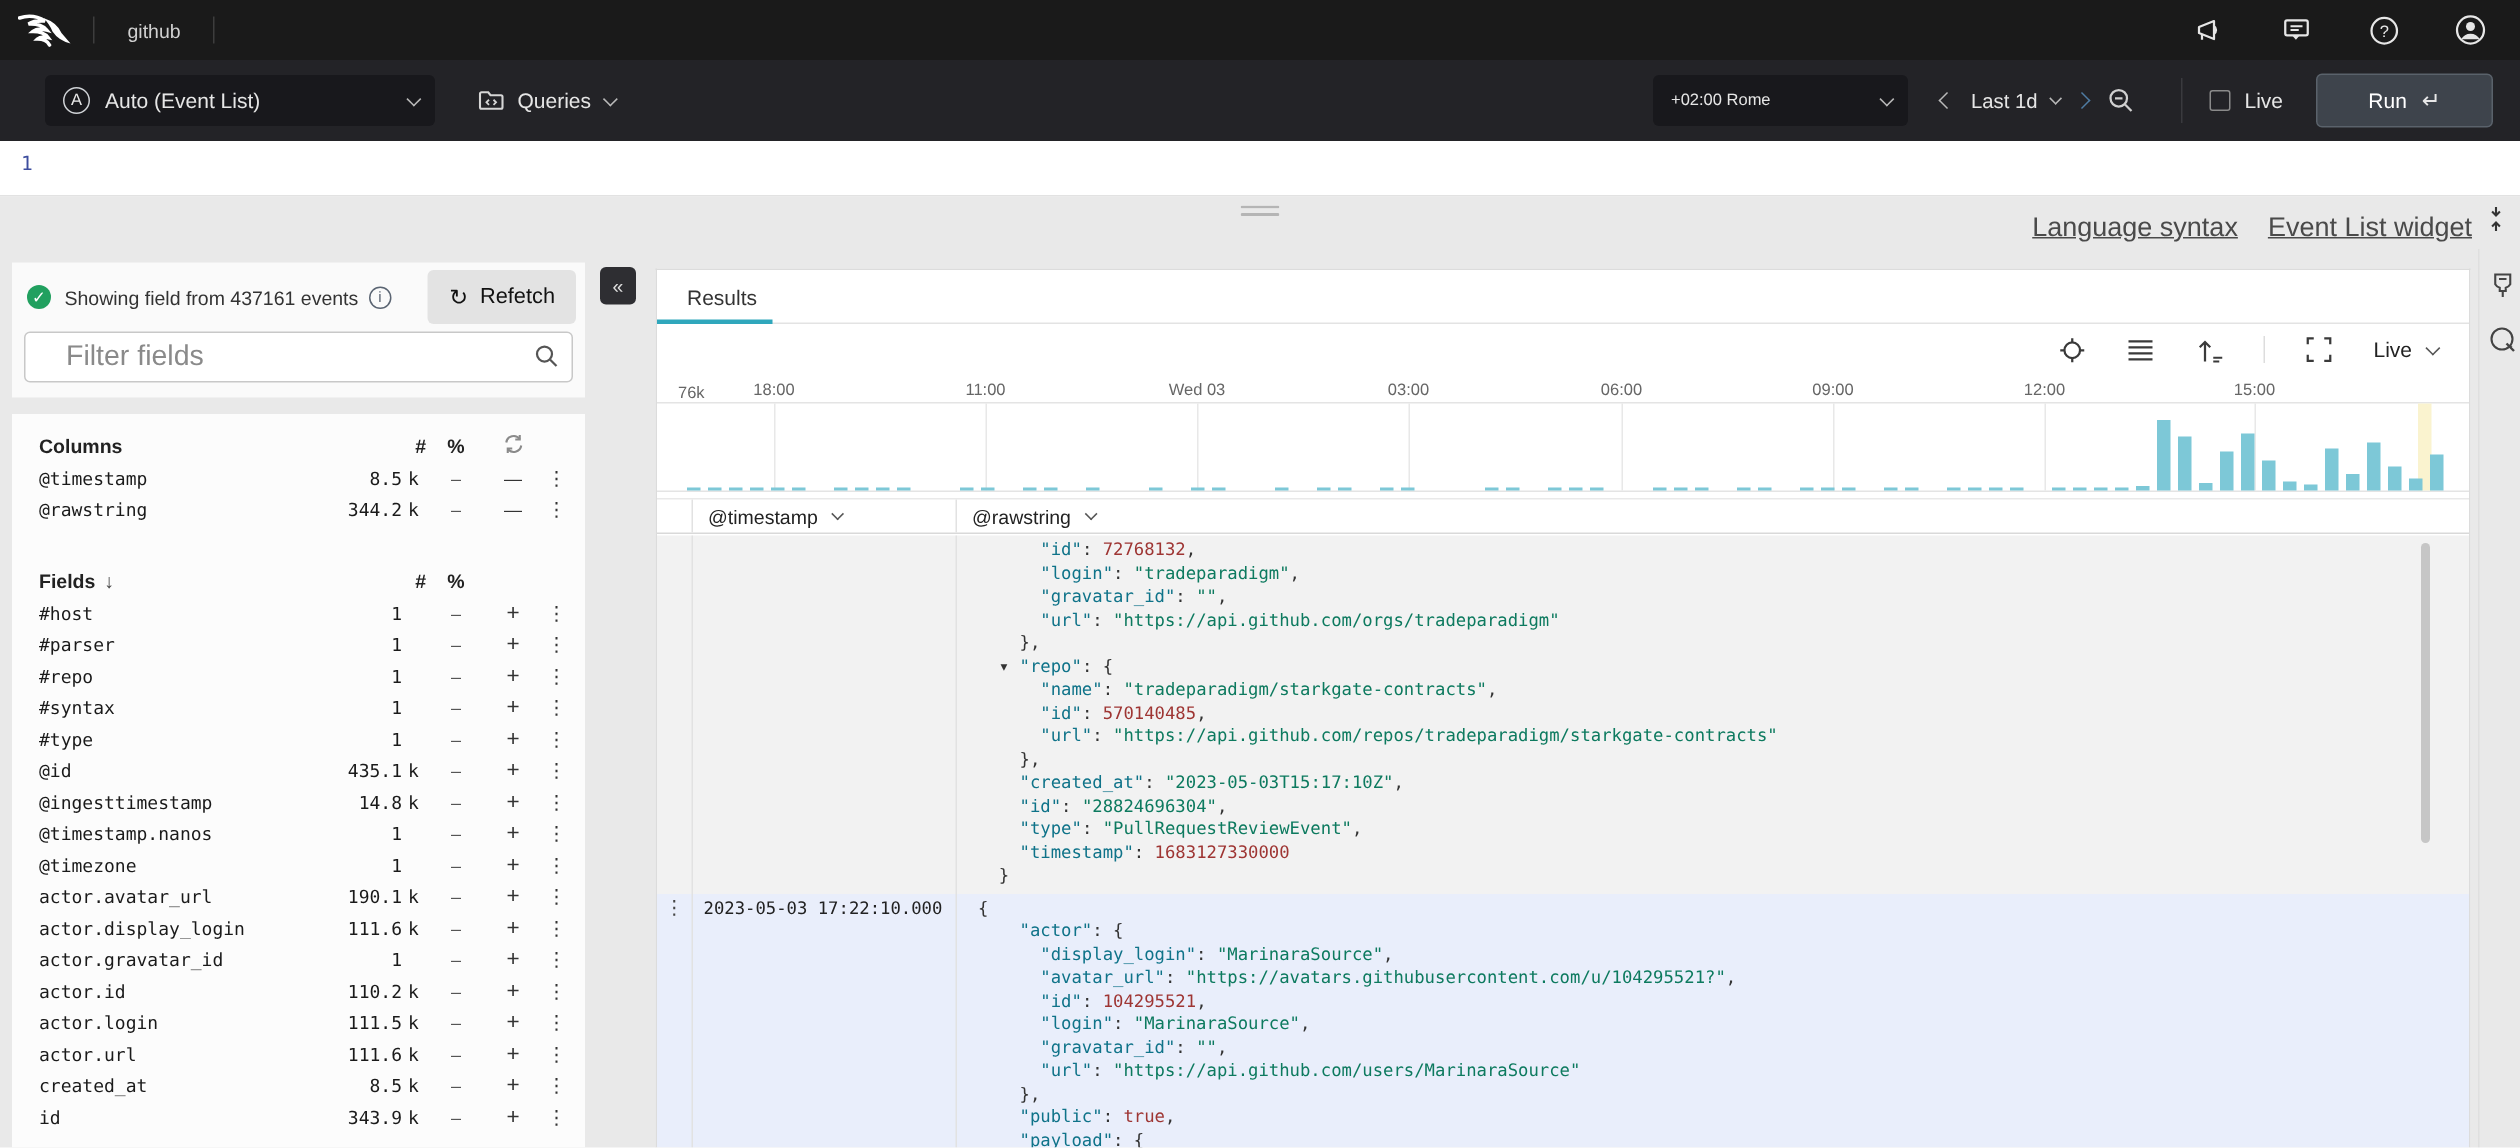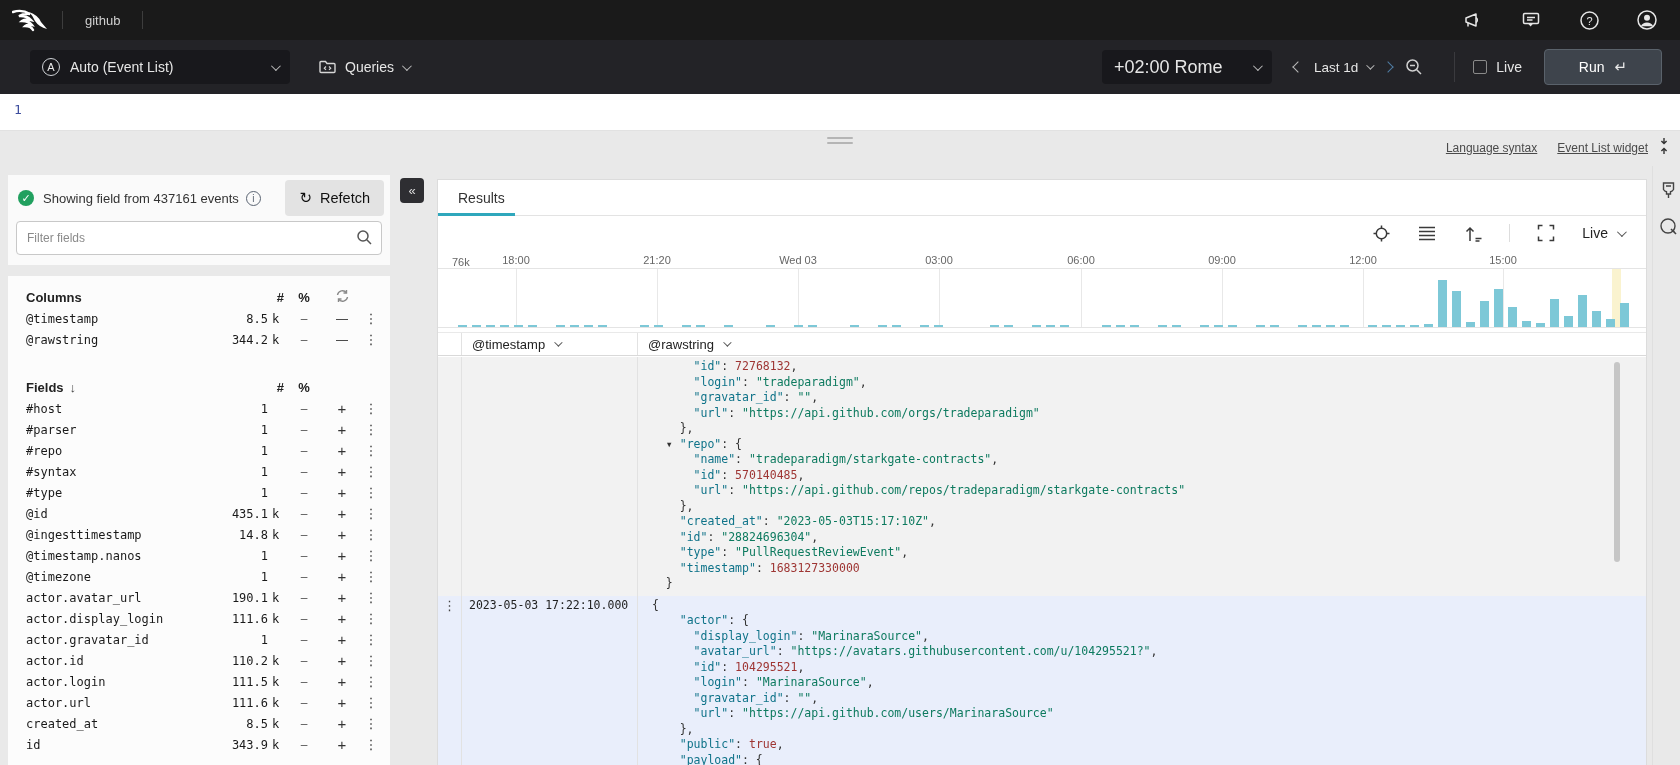--- a/index.html
+++ b/index.html
@@ -41,21 +41,21 @@
     display:flex; align-items:center; justify-content:center; font-size:11px; color:#e8e8e8; flex:0 0 auto;
   }
   .view-select .lbl { margin-left:10px; font-size:14px; flex:1; }
   .chev { width:7px; height:7px; border-right:1.6px solid #b9b9b9; border-bottom:1.6px solid #b9b9b9; display:inline-block; }
   .chev.down { transform:rotate(45deg) translateY(-2px); }
   .chev.left { transform:rotate(135deg); }
   .chev.right { transform:rotate(-45deg); }
   .queries-btn { display:flex; align-items:center; gap:8px; margin-left:28px; font-size:14px; cursor:pointer; }
   .qb-right { margin-left:auto; display:flex; align-items:center; padding-right:18px; }
   .tz-pill { width:170px; justify-content:space-between; }
-  .tz-pill .lbl { font-size:18px; }
+  .tz-pill .lbl { font-size:11px; }
   .time-nav { display:flex; align-items:center; gap:12px; margin:0 16px 0 22px; }
   .range-lbl { font-size:13.5px; display:flex; align-items:center; gap:8px; cursor:pointer; }
   .chev.blue { border-color:#4f7ca3; }
   .qb-sep { width:1px; height:30px; background:#3a3a3e; margin:0 18px 0 14px; }
   .live-toggle { display:flex; align-items:center; gap:9px; font-size:14px; cursor:pointer; }
   .checkbox { width:14px; height:14px; border:1.5px solid #8a8a8a; border-radius:2px; background:transparent; }
   .run-btn {
     margin-left:22px; width:118px; height:36px; background:#3e444c; border:1px solid #5a626b;
     border-radius:4px; display:flex; align-items:center; justify-content:center; gap:10px;
     color:#fff; font-size:14px; cursor:pointer;
@@ -63,37 +63,37 @@
   .run-btn .enter { font-size:15px; color:#e8e8e8; }
 
   
   .editor { position:absolute; top:94px; left:0; right:0; height:37px; background:#fff; border-bottom:1px solid #e2e2e2; cursor:text; }
   .line-no { position:absolute; left:14px; top:8px; font-size:13px; color:#3d4d9e; }
 
   
   .subbar { position:absolute; top:131px; left:0; right:0; height:35px; }
   .drag-handle { position:absolute; left:827px; top:6px; width:26px; }
   .drag-handle div { height:0; border-top:2px solid #b5b5b5; margin-bottom:3px; border-radius:2px; }
-  .sub-links { position:absolute; right:32px; top:10px; display:flex; align-items:center; gap:20px; font-size:12px; color:#4a4a4a; }
+  .sub-links { position:absolute; right:32px; top:10px; display:flex; align-items:center; gap:20px; font-size:18px; color:#4a4a4a; }
   .sub-links a { color:#4a4a4a; text-decoration:underline; cursor:pointer; }
   .collapse-editor { position:absolute; right:8px; top:6px; color:#333; cursor:pointer; }
 
   
   .main { position:absolute; top:166px; left:0; right:0; bottom:0; }
 
   
   .sidebar-top { position:absolute; left:8px; top:9px; width:382px; height:90px; background:#fafafa; }
   .status-row { display:flex; align-items:center; height:46px; padding:0 6px 0 10px; }
   .check-icon { width:16px; height:16px; border-radius:50%; background:#21a05f; color:#fff; font-size:11px; display:flex; align-items:center; justify-content:center; flex:0 0 auto; }
   .status-text { margin-left:9px; font-size:13px; color:#333; }
   .info-icon { margin-left:7px; width:15px; height:15px; border:1.2px solid #5a6472; border-radius:50%; color:#5a6472; font-size:10px; display:flex; align-items:center; justify-content:center; }
   .refetch-btn { margin-left:auto; height:36px; background:#e3e3e3; border-radius:4px; padding:0 14px; display:flex; align-items:center; gap:8px; font-size:14.5px; color:#111; cursor:pointer; }
   .refetch-icon { font-size:15px; }
   .filter-wrap { position:relative; margin:0 8px; }
-  .filter-input { width:100%; height:34px; border:1px solid #c8c8c8; border-radius:4px; background:#fff; font-size:12px; padding:0 34px 0 10px; font-family:"Liberation Sans",sans-serif; color:#222; }
+  .filter-input { width:100%; height:34px; border:1px solid #c8c8c8; border-radius:4px; background:#fff; font-size:19px; padding:0 34px 0 27px; font-family:"Liberation Sans",sans-serif; color:#222; }
   .filter-input::placeholder { color:#8a8a8a; }
   .filter-search-icon { position:absolute; right:9px; top:8px; color:#555; }
 
   .sidebar-list { position:absolute; left:8px; top:110px; width:382px; bottom:0; background:#fcfcfc; padding-top:10px; overflow:hidden; }
   .sec-header { display:flex; align-items:center; height:22px; padding:0 8px 0 18px; font-size:13px; font-weight:bold; color:#222; }
   .sec-header .h-name { flex:1; display:flex; align-items:center; gap:6px; }
   .h-count { width:68px; text-align:right; }
   .h-pct { width:40px; text-align:center; }
   .h-act { width:36px; text-align:center; font-weight:normal; color:#888; }
   .h-menu { width:22px; }
@@ -509,21 +509,21 @@
       <span class="save-btn">
         <span>Live</span>
         <span class="chev down"></span>
       </span>
     </div>
 
     <div class="hist">
       <div class="hist-labels">
         <span class="y-max">76k</span>
       <span class="x-tick" style="left: 78px;">18:00</span>
-          <span class="x-tick" style="left: 219px;">21:20</span>
+          <span class="x-tick" style="left: 219px;">11:00</span>
           <span class="x-tick" style="left: 360px;">Wed 03</span>
           <span class="x-tick" style="left: 501px;">03:00</span>
           <span class="x-tick" style="left: 643px;">06:00</span>
           <span class="x-tick" style="left: 784px;">09:00</span>
           <span class="x-tick" style="left: 925px;">12:00</span>
           <span class="x-tick" style="left: 1065px;">15:00</span>
         </div>
       <div class="hist-plot">
         <span class="cursor-band"></span>
       <span class="gridline" style="left: 78px;"></span>

